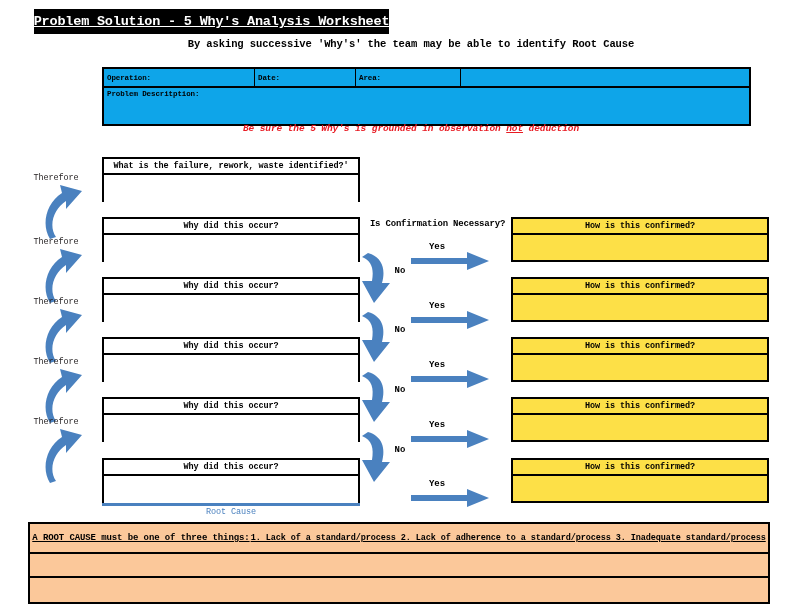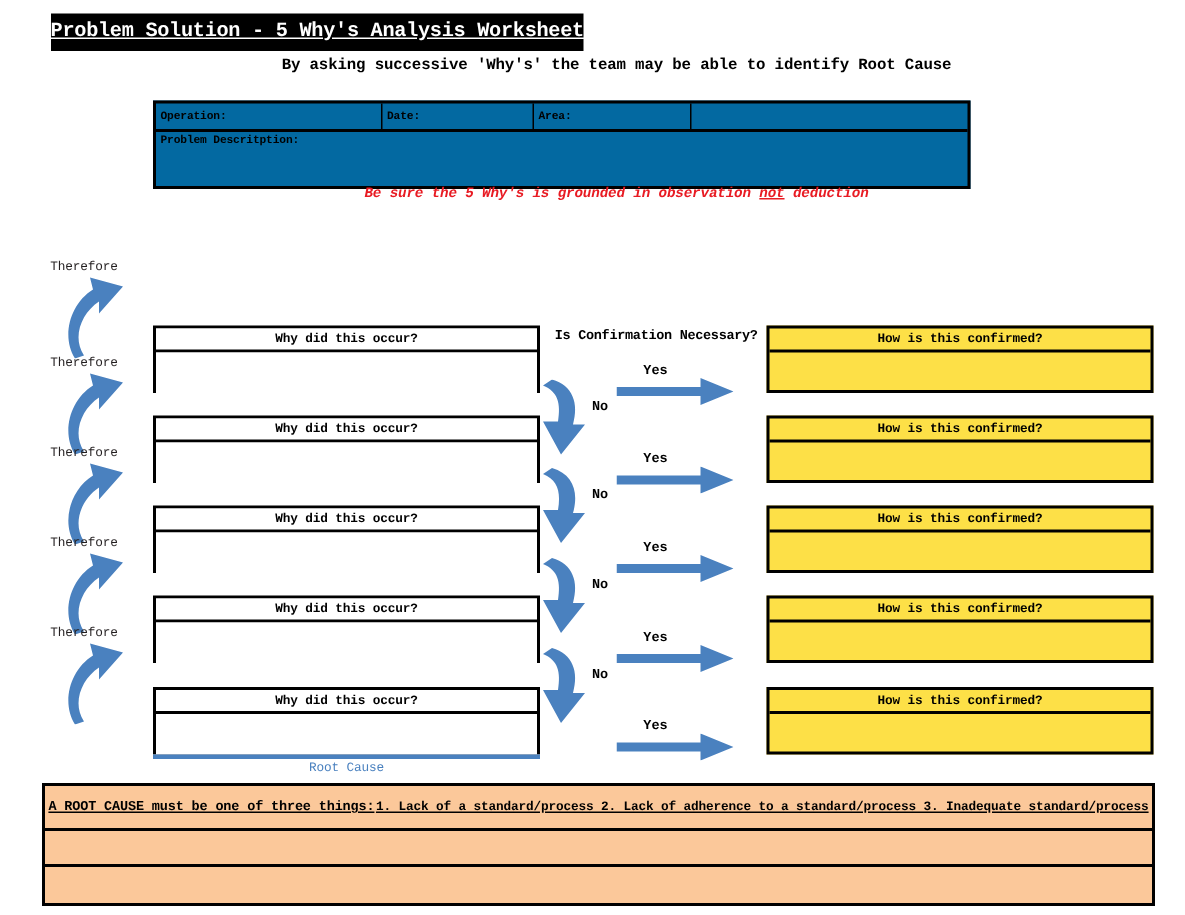--- a/index.html
+++ b/index.html
@@ -54,23 +54,23 @@
     font-size: 10.5px;
     font-weight: bold;
     letter-spacing: -0.1px;
   }
 
   
   .info-table {
     position: absolute;
     left: 86px;
     top: 67px;
-    width: 545px;
+    width: 649px;
     border: 2px solid #000000;
-    background: #0369a1;
+    background: #0ea5e9;
     box-sizing: border-box;
   }
   .info-row-1 {
     display: flex;
     height: 17px;
     border-bottom: 2px solid #000000;
   }
   .info-cell {
     border-right: 1.5px solid #000000;
     box-sizing: border-box;
@@ -314,20 +314,24 @@
   <div class="therefore" style="top:357px;">Therefore</div>
   <svg class="up-arrow" style="top:367px;" viewBox="0 0 44 56">
     <path d="M12 54 C 4 42, 10 26, 22 18 L 22 26 L 38 8 L 16 2 L 18 10 C 2 20, -3 42, 6 56 Z" fill="#4A81BF"></path>
   </svg>
 
   <div class="therefore" style="top:417px;">Therefore</div>
   <svg class="up-arrow" style="top:427px;" viewBox="0 0 44 56">
     <path d="M12 54 C 4 42, 10 26, 22 18 L 22 26 L 38 8 L 16 2 L 18 10 C 2 20, -3 42, 6 56 Z" fill="#4A81BF"></path>
   </svg>
 
+  <div class="qbox" style="top:157px; height:45px;">
+    <div class="qhead">What is the failure, rework, waste identified?'</div>
+    <div class="qbody" style="height:27px;"></div>
+  </div>
 
   <div class="qbox" style="top:217px; height:45px;">
     <div class="qhead">Why did this occur?</div>
     <div class="qbody" style="height:27px;"></div>
   </div>
 
   <div class="qbox" style="top:277px; height:45px;">
     <div class="qhead">Why did this occur?</div>
     <div class="qbody" style="height:27px;"></div>
   </div>

